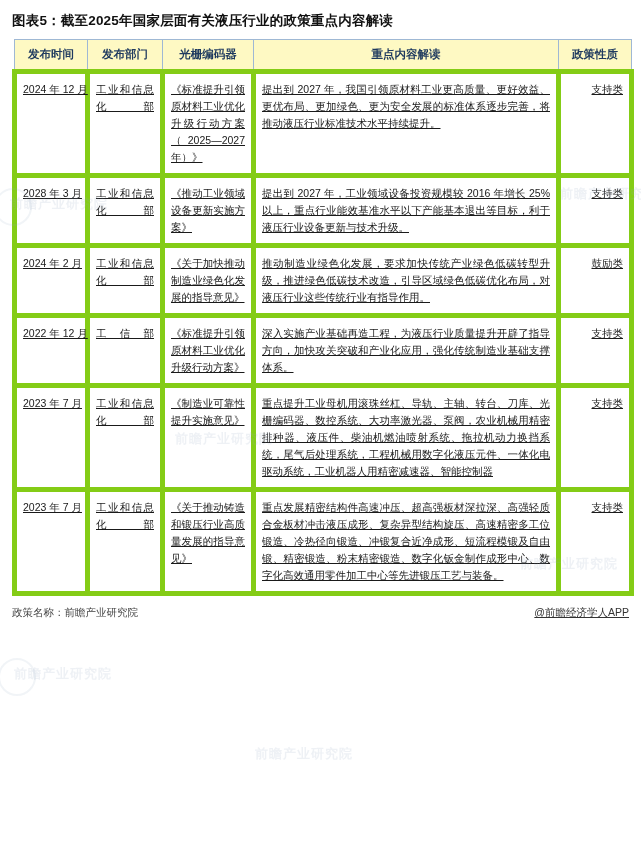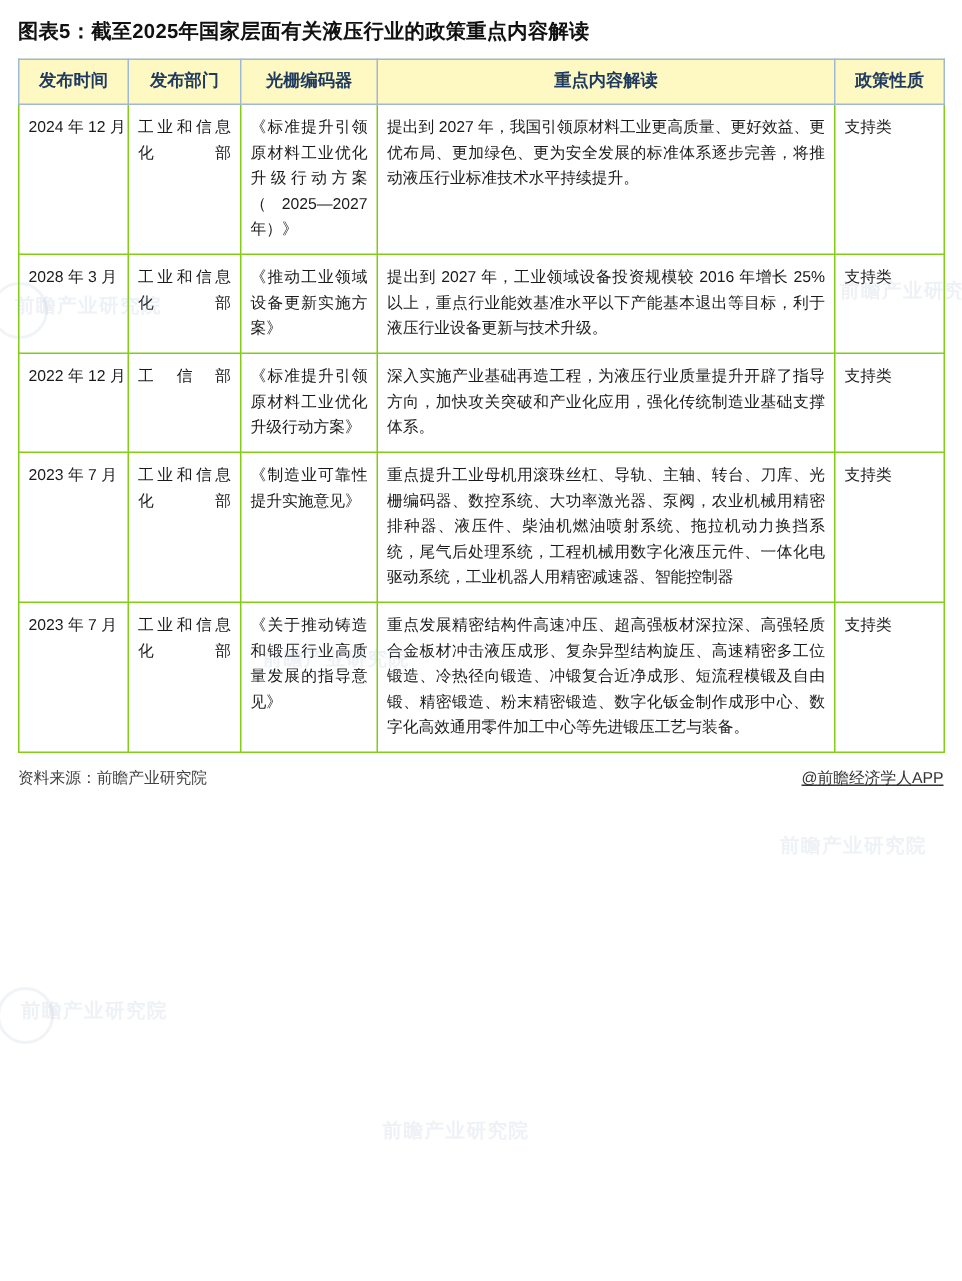--- a/index.html
+++ b/index.html
@@ -41,32 +41,33 @@
     color: #1f3a5f;
     font-size: 11.5px;
     font-weight: bold;
     border: 1px solid #9fb8d4;
     padding: 7px 5px;
     text-align: center;
     vertical-align: middle;
     line-height: 1.35;
   }
   table.policy-table td {
-    border: 1px solid #84cc16;
+    border: 5px solid #84cc16;
     font-size: 10.5px;
     padding: 7px 6px;
     vertical-align: top;
     line-height: 1.62;
     color: #1a1a1a;
+    text-decoration: underline;
   }
   td.c-date { text-align: left; white-space: nowrap; }
   td.c-dept { text-align: justify; text-align-last: justify; }
   td.c-name { text-align: justify; text-align-last: left; }
   td.c-content { text-align: justify; text-align-last: left; margin-left: 21px; }
-  td.c-type { text-align: left; white-space: nowrap; }
+  td.c-type { text-align: right; white-space: nowrap; }
 
   col.w-date { width: 73px; }
   col.w-dept { width: 75px; }
   col.w-name { width: 91px; }
   col.w-content { width: 305px; }
   col.w-type { width: 73px; }
 
   .footer {
     margin-top: 10px;
     display: flex;
@@ -131,20 +132,27 @@
         <td class="c-type">支持类</td>
       </tr>
       <tr>
         <td class="c-date">2028 年 3 月</td>
         <td class="c-dept">工业和信息化部</td>
         <td class="c-name">《推动工业领域设备更新实施方案》</td>
         <td class="c-content">提出到 2027 年，工业领域设备投资规模较 2016 年增长 25%以上，重点行业能效基准水平以下产能基本退出等目标，利于液压行业设备更新与技术升级。</td>
         <td class="c-type">支持类</td>
       </tr>
       <tr>
+        <td class="c-date">2024 年 2 月</td>
+        <td class="c-dept">工业和信息化部</td>
+        <td class="c-name">《关于加快推动制造业绿色化发展的指导意见》</td>
+        <td class="c-content">推动制造业绿色化发展，要求加快传统产业绿色低碳转型升级，推进绿色低碳技术改造，引导区域绿色低碳优化布局，对液压行业这些传统行业有指导作用。</td>
+        <td class="c-type">鼓励类</td>
+      </tr>
+      <tr>
         <td class="c-date">2022 年 12 月</td>
         <td class="c-dept">工信部</td>
         <td class="c-name">《标准提升引领原材料工业优化升级行动方案》</td>
         <td class="c-content">深入实施产业基础再造工程，为液压行业质量提升开辟了指导方向，加快攻关突破和产业化应用，强化传统制造业基础支撑体系。</td>
         <td class="c-type">支持类</td>
       </tr>
       <tr>
         <td class="c-date">2023 年 7 月</td>
         <td class="c-dept">工业和信息化部</td>
         <td class="c-name">《制造业可靠性提升实施意见》</td>
@@ -155,21 +163,21 @@
         <td class="c-date">2023 年 7 月</td>
         <td class="c-dept">工业和信息化部</td>
         <td class="c-name">《关于推动铸造和锻压行业高质量发展的指导意见》</td>
         <td class="c-content">重点发展精密结构件高速冲压、超高强板材深拉深、高强轻质合金板材冲击液压成形、复杂异型结构旋压、高速精密多工位锻造、冷热径向锻造、冲锻复合近净成形、短流程模锻及自由锻、精密锻造、粉末精密锻造、数字化钣金制作成形中心、数字化高效通用零件加工中心等先进锻压工艺与装备。</td>
         <td class="c-type">支持类</td>
       </tr>
     </tbody>
   </table>
 
   <div class="footer">
-    <div>资料来源：前瞻产业研究院</div>
+    <div>政策名称：前瞻产业研究院</div>
     <div class="footer-right">@前瞻经济学人APP</div>
   </div>
 
   <div class="wm" style="left:10px; top:195px;">前瞻产业研究院</div>
   <div class="wm-circ" style="left:-6px; top:188px;"></div>
   <div class="wm" style="left:560px; top:185px;">前瞻产业研究院</div>
   <div class="wm" style="left:175px; top:430px;">前瞻产业研究院</div>
   <div class="wm" style="left:520px; top:555px;">前瞻产业研究院</div>
   <div class="wm" style="left:14px; top:665px;">前瞻产业研究院</div>
   <div class="wm-circ" style="left:-2px; top:658px;"></div>

